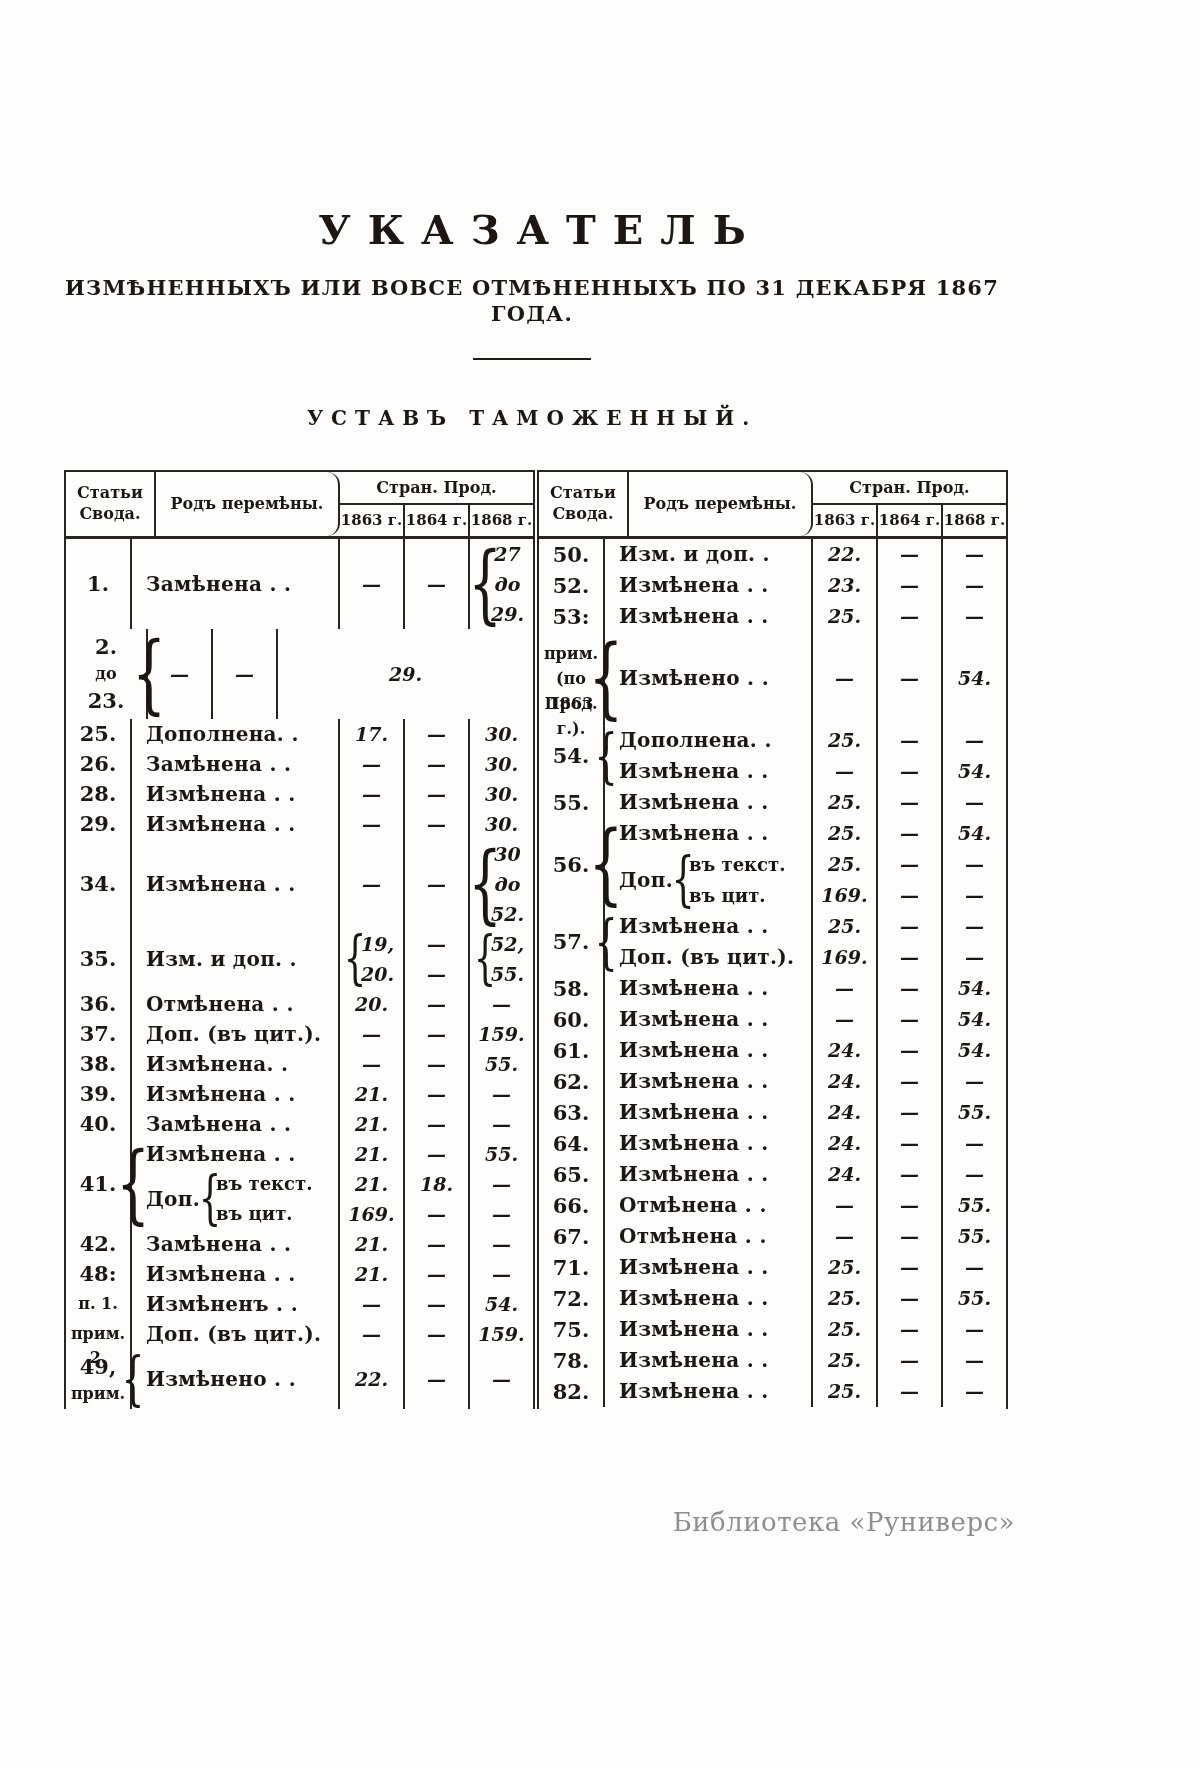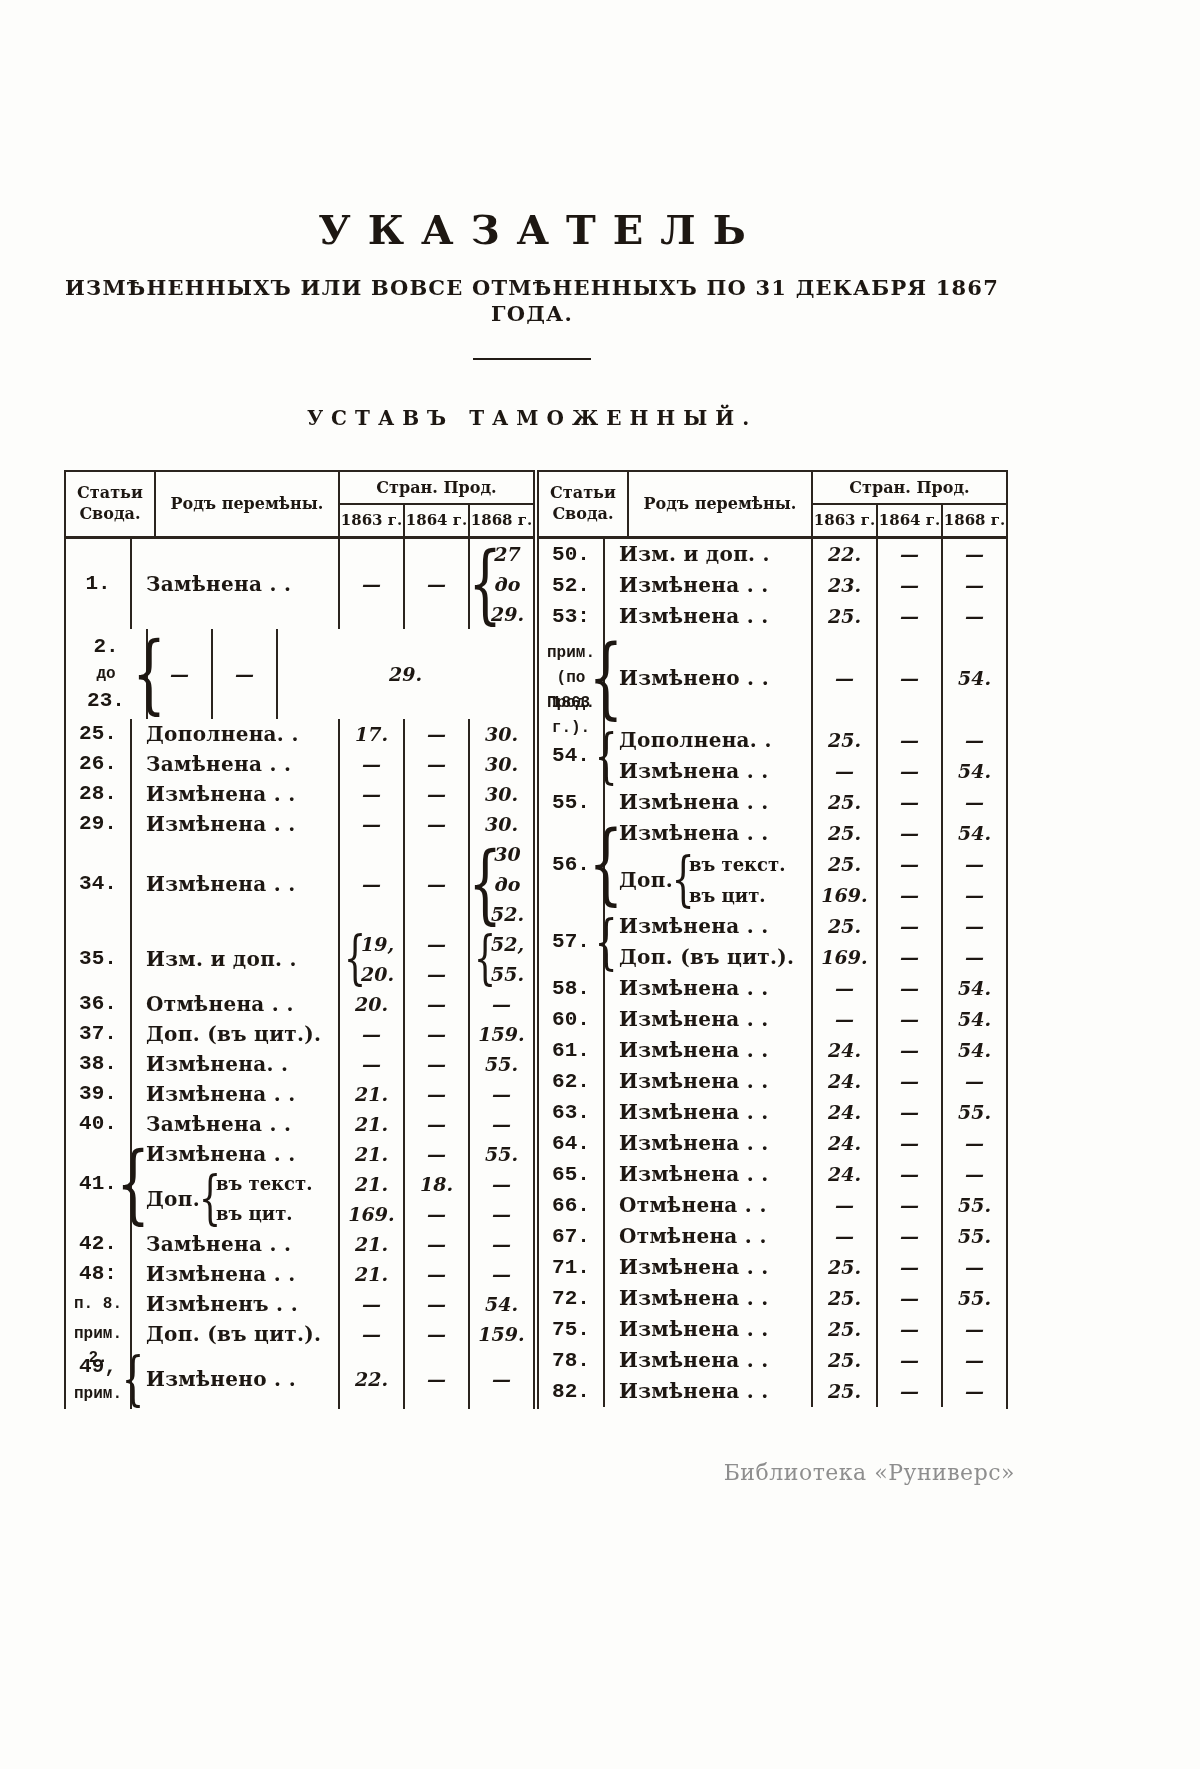--- a/index.html
+++ b/index.html
@@ -18,50 +18,50 @@
   .section{text-align:center;font-size:20px;font-weight:bold;letter-spacing:8px;margin-top:46px;}
 
   .tablewrap{display:flex;margin-top:40px;}
   .half{width:467px;}
   .half--left{--lh:30px;border-left:2px solid #2b241e;border-right:6px double #2b241e;}
   .half--right{--lh:31px;border-right:2px solid #2b241e;}
 
   
   .thead{display:flex;height:64px;border-top:2px solid #2b241e;border-bottom:3px solid #2b241e;font-size:16px;font-weight:bold;}
   .th-art{width:80px;border-right:2px solid #2b241e;display:flex;align-items:center;justify-content:center;text-align:center;padding:0 6px;line-height:1.3;}
-  .th-change{width:192px;border-right:2px solid #2b241e;display:flex;align-items:center;justify-content:center;text-align:center;}
+  .th-change{width:192px;border-right:2px solid #2b241e;display:flex;align-items:center;justify-content:center;text-align:center;border-radius:13px;}
   .th-pages{flex:1;display:flex;flex-direction:column;}
   .pages-label{height:31px;line-height:31px;text-align:center;border-bottom:2px solid #2b241e;}
   .years{flex:1;display:flex;}
   .yr{width:63px;border-right:2px solid #2b241e;display:flex;align-items:center;justify-content:center;font-size:15px;}
   .yr:last-child{border-right:none;flex:1;}
 
   
   .block{display:flex;}
-  .acell{width:80px;border-right:2px solid #2b241e;display:flex;flex-direction:column;justify-content:center;align-items:center;text-align:center;font-family:Liberation Mono, monospace;}
+  .acell{width:80px;border-right:2px solid #2b241e;display:flex;flex-direction:column;justify-content:center;align-items:center;text-align:center;}
   .aline{font-size:21px;font-weight:bold;}
   .asmall{font-size:16px;}
   .entries{flex:1;display:flex;flex-direction:column;position:relative;justify-content:center;}
   .entry{display:flex;min-height:0;}
   .ccell{width:192px;border-right:2px solid #2b241e;display:flex;align-items:center;padding-left:14px;}
   .ctext,.cpre{font-size:20px;font-weight:bold;letter-spacing:.3px;white-space:nowrap;}
   .cpre{margin-right:4px;}
   .cgroup{display:flex;align-items:center;}
   .vcell{width:63px;display:flex;align-items:center;justify-content:center;}
   .vsep{border-right:2px solid #2b241e;}
   .vcell:last-child{flex:1;}
   .vwrap{display:flex;align-items:center;}
   .vstack{display:flex;flex-direction:column;justify-content:center;}
   .vline{display:block;font-size:19px;font-weight:bold;font-style:italic;text-align:center;white-space:nowrap;}
   .cstack .vline{font-style:normal;font-size:18px;text-align:left;}
   .brace{display:inline-flex;align-items:center;justify-content:center;width:12px;flex:0 0 auto;
          font-weight:normal;line-height:1;transform:scaleX(.62);transform-origin:center;}
   .block-brace{position:absolute;left:-5px;top:50%;transform:translateY(-50%) scaleX(.62);}
 
-  .watermark{position:absolute;top:1460px;right:185px;font-size:22px;color:#8e8e8e;letter-spacing:.5px;}
+  .watermark{position:absolute;top:1507px;right:185px;font-size:26px;color:#8e8e8e;letter-spacing:.5px;}
 </style>
 </head>
 <body>
 
 <div class="sheet">
   <div class="content">
     <div class="title">УКАЗАТЕЛЬ</div>
     <div class="subtitle subtitle2">ИЗМѢНЕННЫХЪ ИЛИ ВОВСЕ ОТМѢНЕННЫХЪ ПО 31 ДЕКАБРЯ 1867 ГОДА.</div>
     <div class="hr"></div>
     <div class="section">УСТАВЪ ТАМОЖЕННЫЙ.</div>
@@ -653,21 +653,21 @@
                       <span class="vstack">
                         <span class="vline" style="line-height: 30px; height: 30px;">—</span>
                       </span>
                     </span>
                   </div>
                 </div>
               </div>
             </div>
             <div class="block" style="height: 30px;">
               <div class="acell">
-                <div class="aline asmall" style="line-height: 24px; height: 24px;">п. 8.</div>
+                <div class="aline asmall" style="line-height: 24px; height: 24px;">п. 1.</div>
               </div>
               <div class="entries">
                 <div class="entry" style="flex-basis: 30px; flex-grow: 1;">
                   <div class="ccell">
                     <span class="ctext">Измѣненъ . .</span>
                   </div>
                   <div class="vcell vsep">
                     <span class="vwrap">
                       <span class="vstack">
                         <span class="vline" style="line-height: 30px; height: 30px;">—</span>

